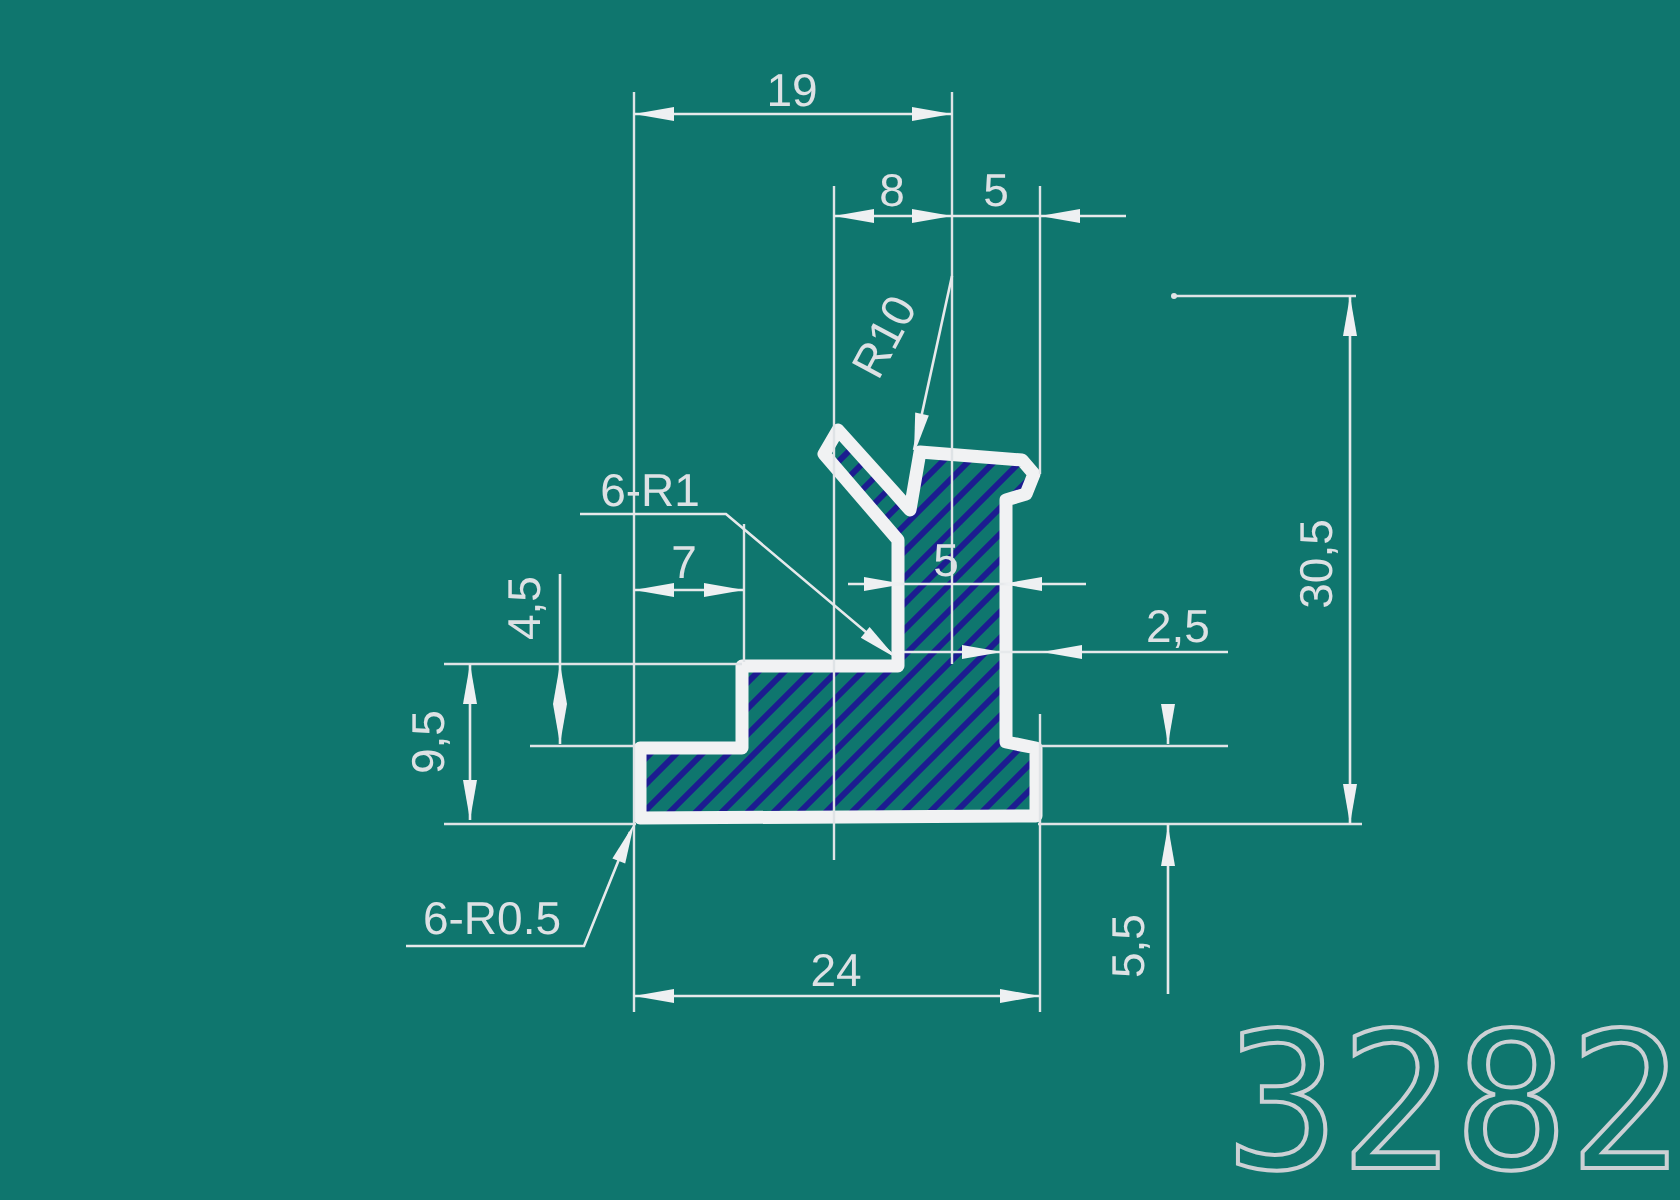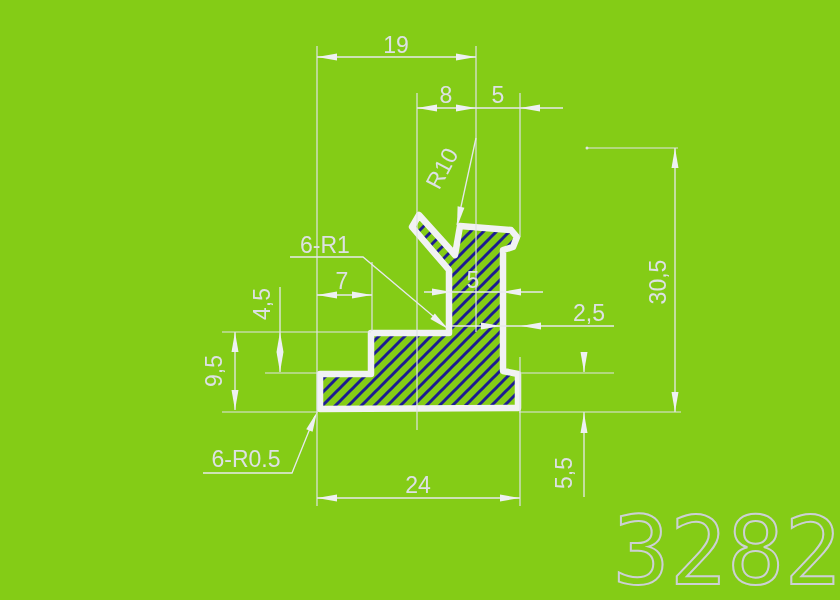--- a/index.html
+++ b/index.html
@@ -1,19 +1,19 @@
 <!DOCTYPE html>
 <html><head>
 <meta charset="utf-8">
 <style>
   html,body{margin:0;padding:0;background:#14161a;}
   .canvas{
     position:relative;
     width:840px;height:600px;
-    background:#84cc16;
+    background:#0f766e;
     overflow:hidden;
     font-family:"Liberation Sans", sans-serif;
   }
   svg{position:absolute;left:0;top:0;}
   .dim-line{stroke:#e6e9eb;stroke-width:1.3;fill:none;}
   .ext-line{stroke:#dfe3e6;stroke-width:1.2;fill:none;}
   .arrow{fill:#eef0f2;stroke:none;}
   .dim-text{
     fill:#dde1e4;
     font-family:"Liberation Sans", sans-serif;

